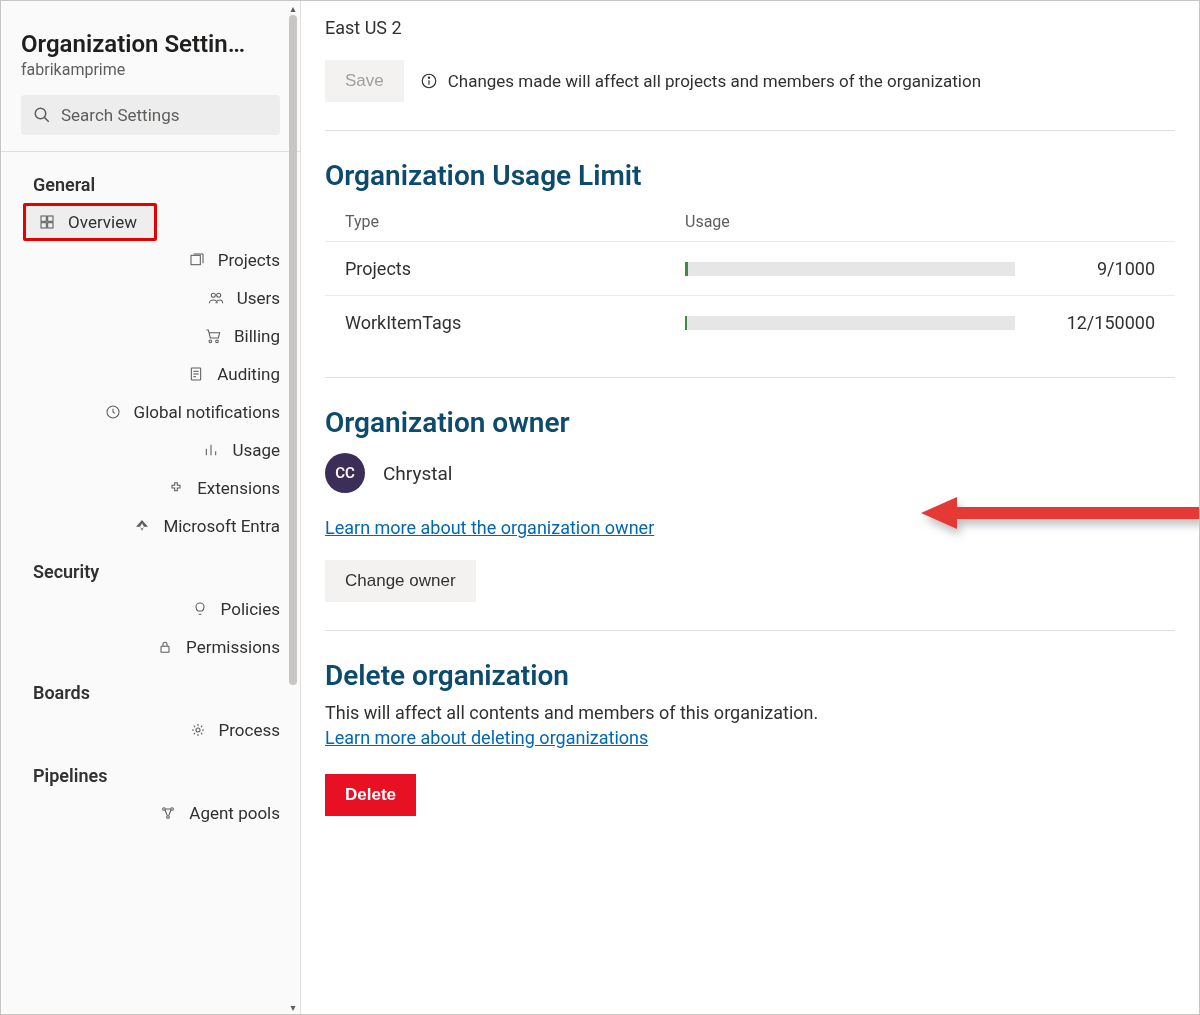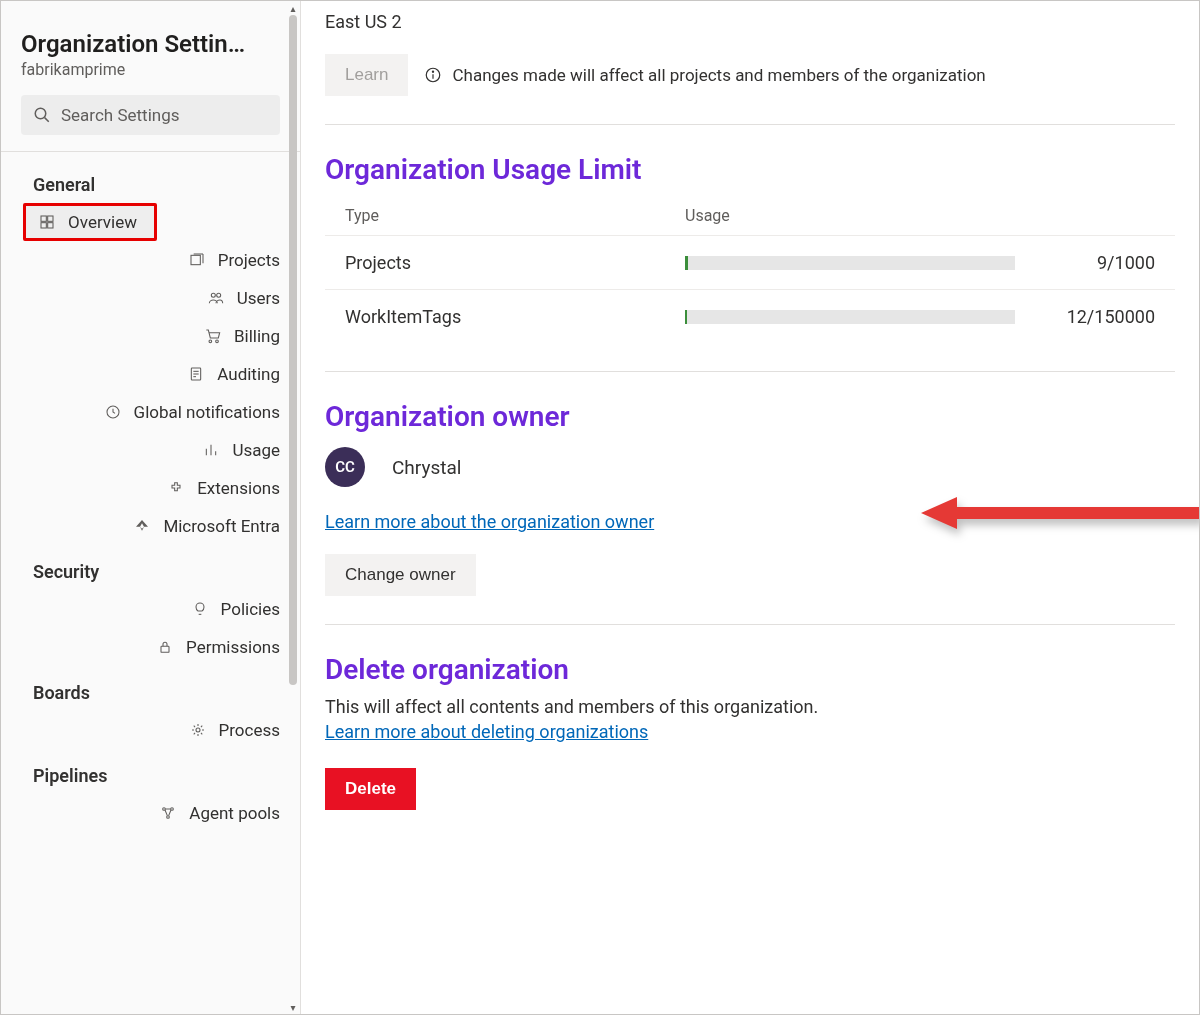--- a/index.html
+++ b/index.html
@@ -65,48 +65,48 @@
     font-size:17px; color:#323130; cursor:pointer;
     position:relative;
     justify-content:flex-end;
   }
   .nav-item.selected { background:#eeeeee; }
   .nav-item .icon { width:18px; height:18px; display:flex; align-items:center; justify-content:center; color:#605e5c; }
   .nav-item.highlight-box { outline: 3px solid #e60000; outline-offset:-3px; margin-left:22px; padding-left:14px; width:134px; border-radius:2px; }
   .nav-item.highlight-box .icon { color:#605e5c; }
 
   
-  .main { flex:1; padding: 6px 24px 24px 24px; overflow:hidden; position:relative; }
+  .main { flex:1; padding: 12px 24px 24px 24px; overflow:hidden; position:relative; }
   .region { font-size:18px; color:#323130; padding-top:4px; padding-bottom:4px; }
   .save-row { display:flex; align-items:center; gap:16px; margin-top:18px; margin-bottom:18px; }
   .btn {
     display:inline-flex; align-items:center; justify-content:center;
     height:42px; padding:0 20px; font-size:17px;
     background:#f3f2f1; border:none; color:#323130; cursor:pointer;
   }
   .btn.disabled { color:#a19f9d; cursor:default; background:#f3f2f1; }
   .btn.delete { background:#e81123; color:#fff; font-weight:600; }
   .info-row { display:flex; align-items:center; gap:10px; color:#323130; font-size:17px; }
   .info-row svg { flex:0 0 auto; }
 
   hr.section { border:0; border-top:1px solid #e1dfdd; margin: 28px 0; }
 
-  h2 { font-size:28px; font-weight:600; color:#6d28d9; margin-bottom:10px; }
+  h2 { font-size:28px; font-weight:600; color:#0c4a6e; margin-bottom:10px; }
   .usage-table { width:100%; margin-top:8px; }
   .usage-head, .usage-row {
     display:grid; grid-template-columns: 320px 1fr 120px; align-items:center;
     gap:20px;
   }
   .usage-head { color:#605e5c; font-size:16px; padding:10px 20px; }
   .usage-row { padding: 16px 20px; border-top:1px solid #edebe9; font-size:18px; }
   .bar-outer { height:14px; background:#e6e6e6; position:relative; }
   .bar-fill { position:absolute; left:0; top:0; bottom:0; background:#3b8e3b; }
   .usage-val { font-size:18px; text-align:right; }
 
-  .owner-row { display:flex; align-items:center; gap:27px; margin-top:14px; }
+  .owner-row { display:flex; align-items:center; gap:18px; margin-top:14px; }
   .avatar {
     width:40px; height:40px; border-radius:50%;
     background:#3b2e58; color:#fff; display:flex; align-items:center; justify-content:center;
     font-size:15px; font-weight:600;
   }
   .owner-name { font-size:19px; }
   a.link { color:#0067b8; text-decoration:underline; font-size:18px; display:inline-block; }
   .subtext { font-size:18px; color:#323130; margin-top:4px; }
 
   
@@ -290,21 +290,21 @@
       <div class="sb-scroll-btn">▴</div>
       <div class="sb-scroll-thumb"></div>
       <div class="sb-scroll-btn" style="position:absolute;bottom:0;">▾</div>
     </div>
   </aside>
 
   <main class="main">
     <div class="region">East US 2</div>
 
     <div class="save-row">
-      <button class="btn disabled">Learn</button>
+      <button class="btn disabled">Save</button>
       <div class="info-row">
         <svg width="18" height="18" viewBox="0 0 24 24" fill="none" stroke="#323130" stroke-width="1.6">
             <circle cx="12" cy="12" r="9"></circle>
             <line x1="12" y1="11" x2="12" y2="17"></line>
             <circle cx="12" cy="7.5" r="0.8" fill="#323130"></circle>
           </svg>
         <span>Changes made will affect all projects and members of the organization</span>
       </div>
     </div>
 

